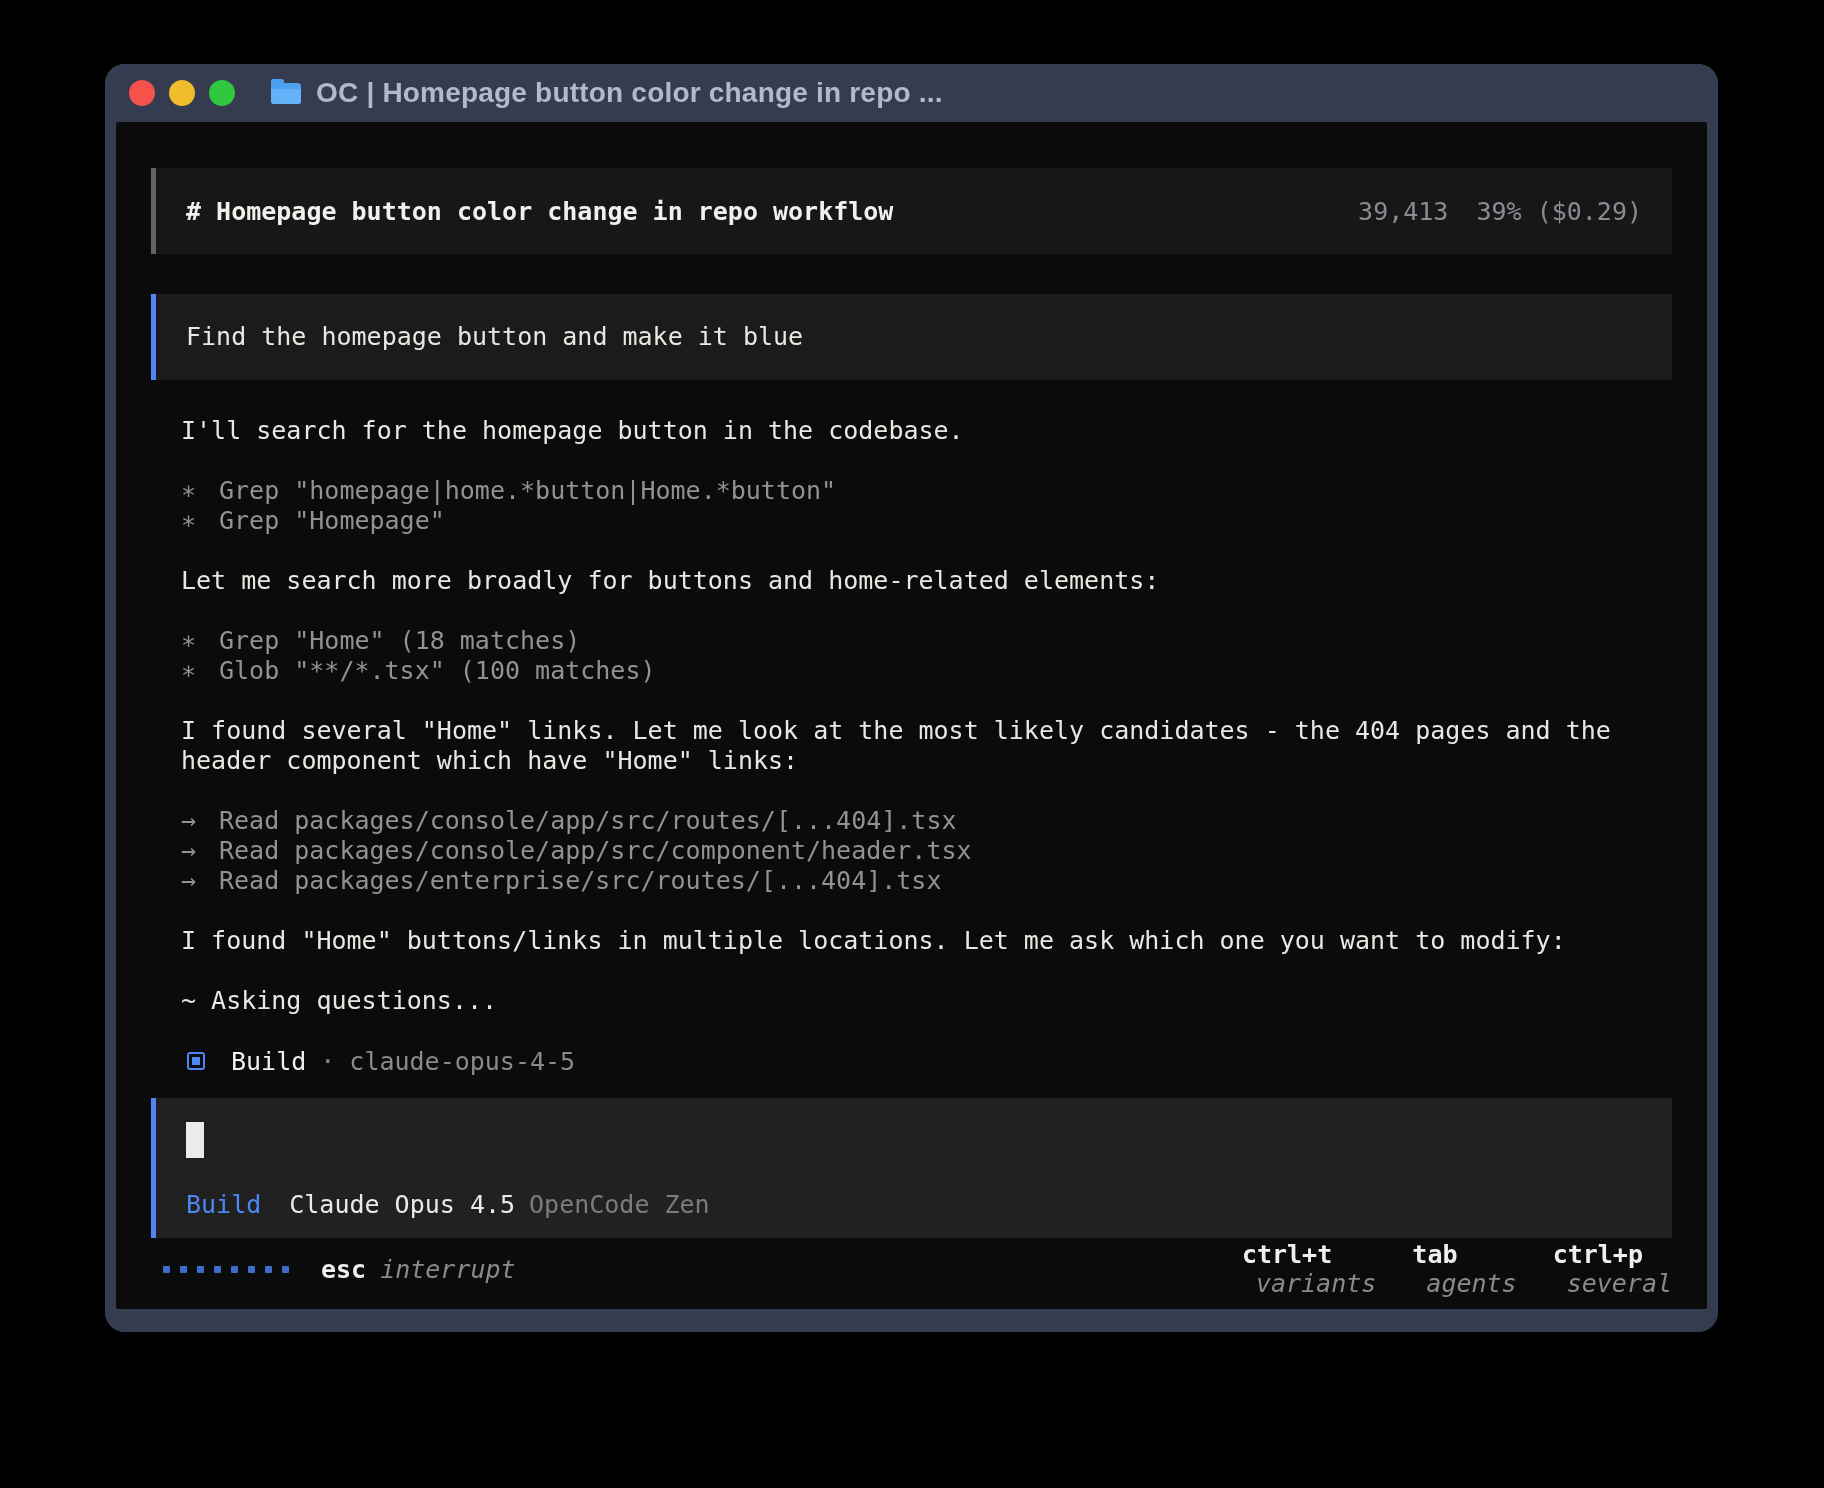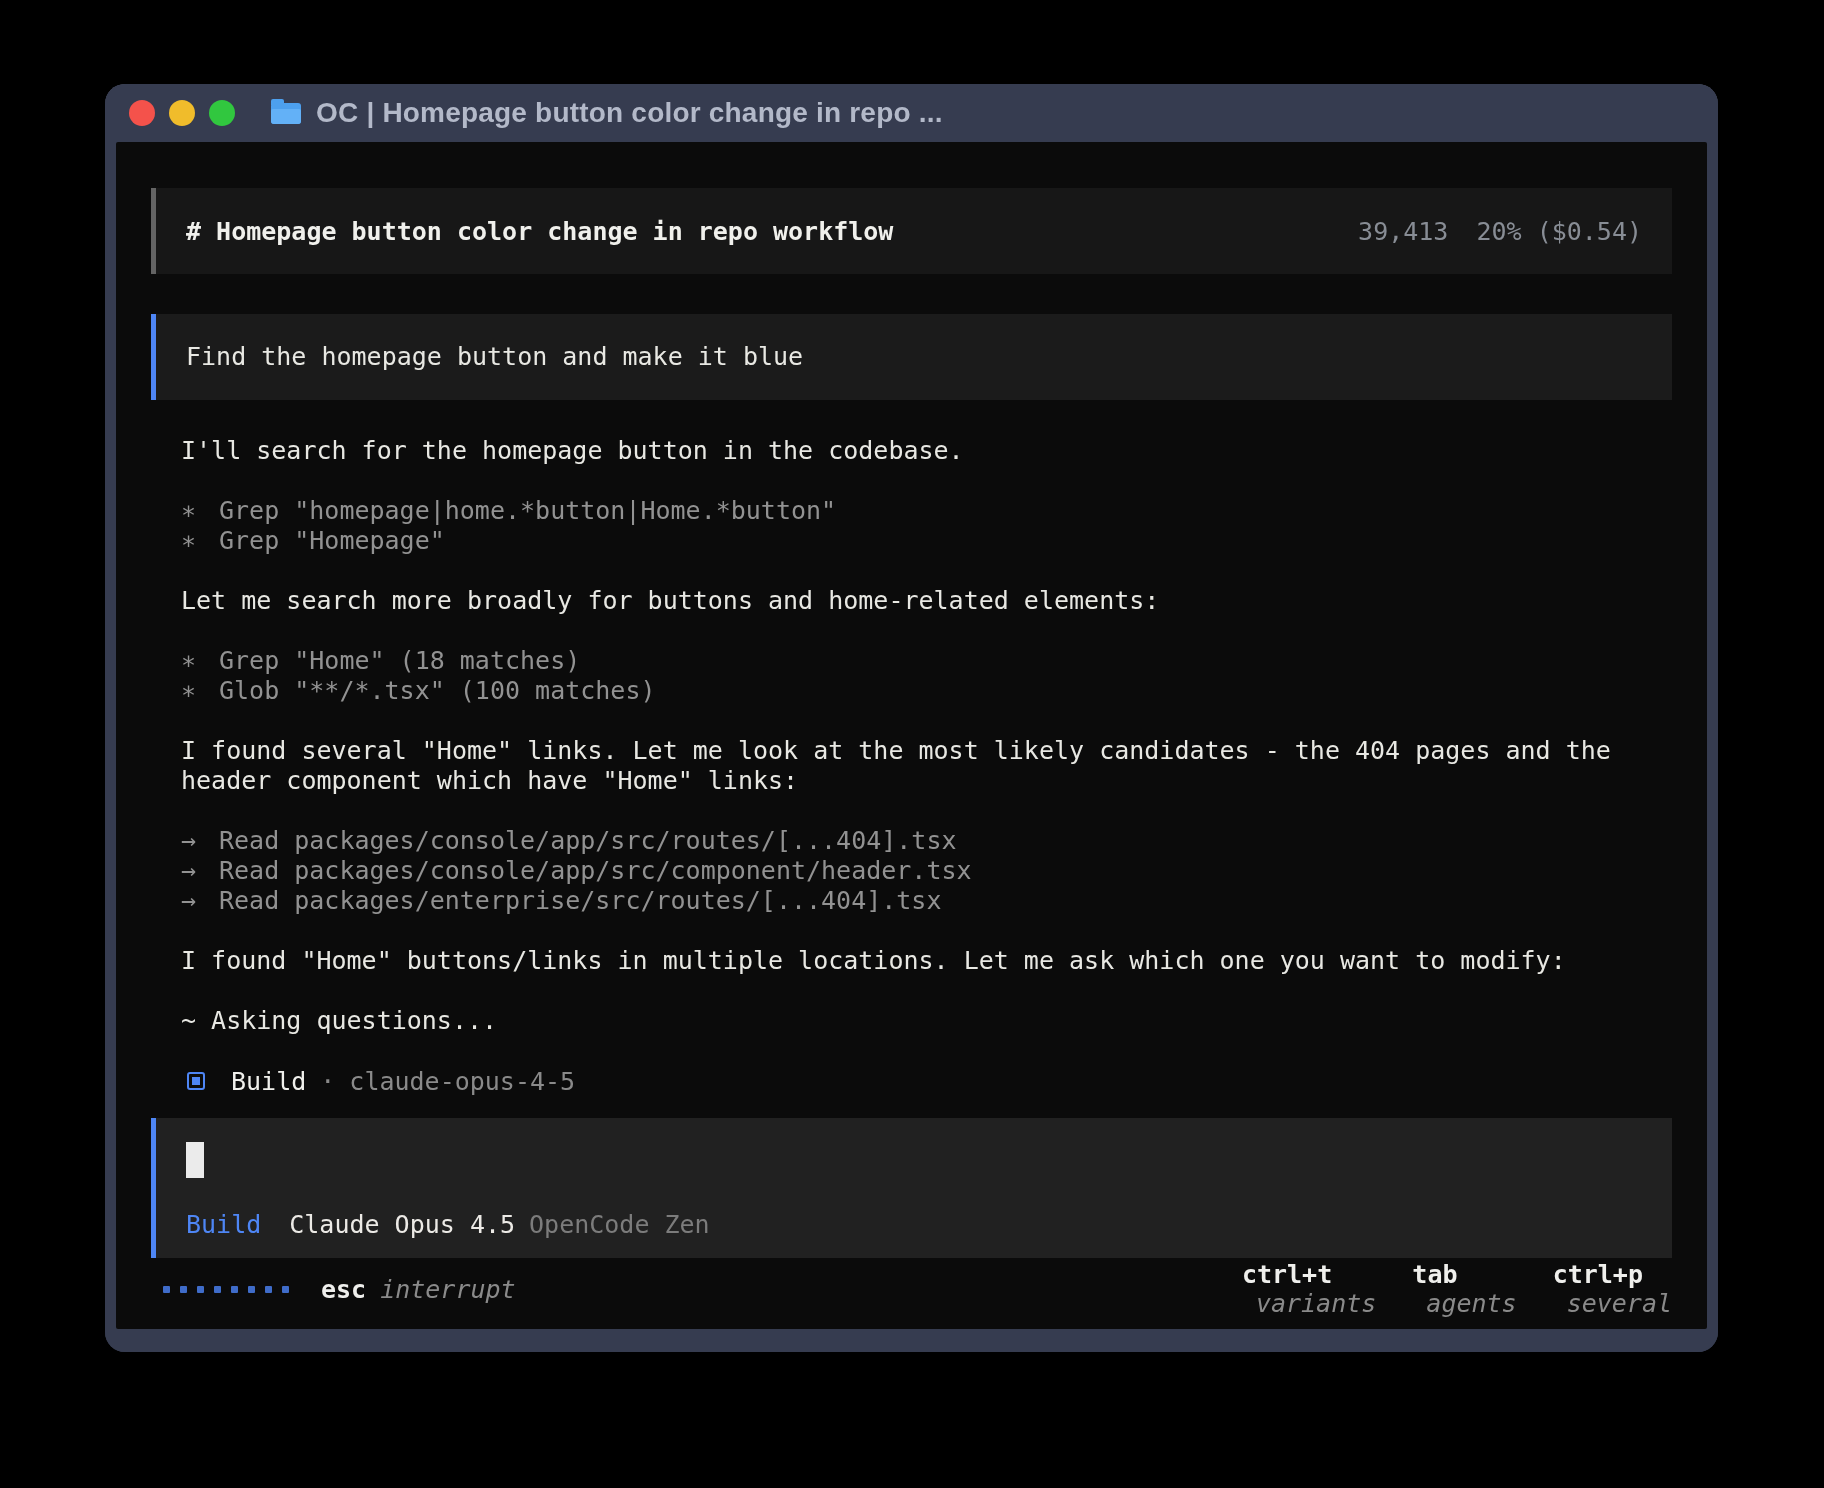--- a/index.html
+++ b/index.html
@@ -10,21 +10,21 @@
     --text-white:#e8e8e3;
     --text-gray:#929292;
     --text-dim:#7c7c7c;
   }
   *{margin:0;padding:0;box-sizing:border-box;}
   html,body{width:1824px;height:1488px;background:#000;overflow:hidden;}
   body{font-family:"DejaVu Sans Mono",monospace;font-size:25px;color:var(--text-white);}
 
   
   .window{
-    position:absolute;left:105px;top:84px;width:1613px;height:1268px;
+    position:absolute;left:105px;top:64px;width:1613px;height:1268px;
     background:var(--frame);border-radius:20px;
     box-shadow:0 0 0 1px rgba(0,0,0,.6), inset 0 1px 0 rgba(255,255,255,.14);
     display:flex;flex-direction:column;overflow:hidden;
   }
   .titlebar{
     height:58px;flex:0 0 58px;display:flex;align-items:center;
     padding-left:24px;background:var(--frame);
   }
   .traffic{display:flex;gap:14px;align-items:center;}
   .light{width:26px;height:26px;border-radius:50%;}
@@ -120,21 +120,21 @@
     <span class="folder"></span>
     <span class="win-title">OC | Homepage button color change in repo ...</span>
   </div>
 
   <div class="terminal">
 
     <div class="header-block">
       <span class="session-title"># Homepage button color change in repo workflow</span>
       <span class="session-stats">
         <span>39,413</span>
-        <span>20% ($0.54)</span>
+        <span>39% ($0.29)</span>
       </span>
     </div>
 
     <div class="user-block">
       <div class="line">Find the homepage button and make it blue</div>
     </div>
 
     <div class="msg">
 
       <div class="line mt36">I'll search for the homepage button in the codebase.</div>

